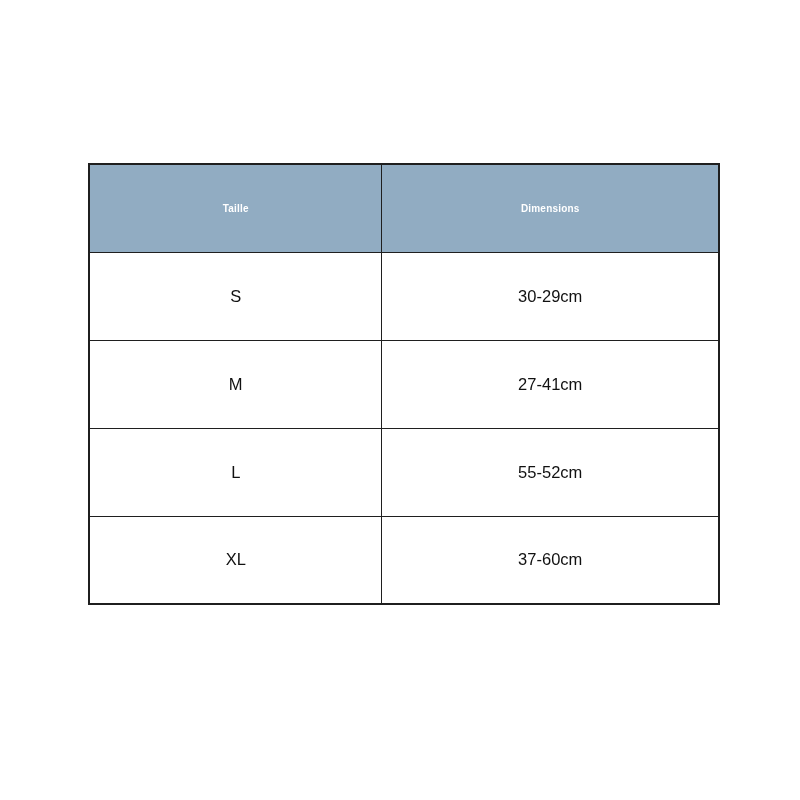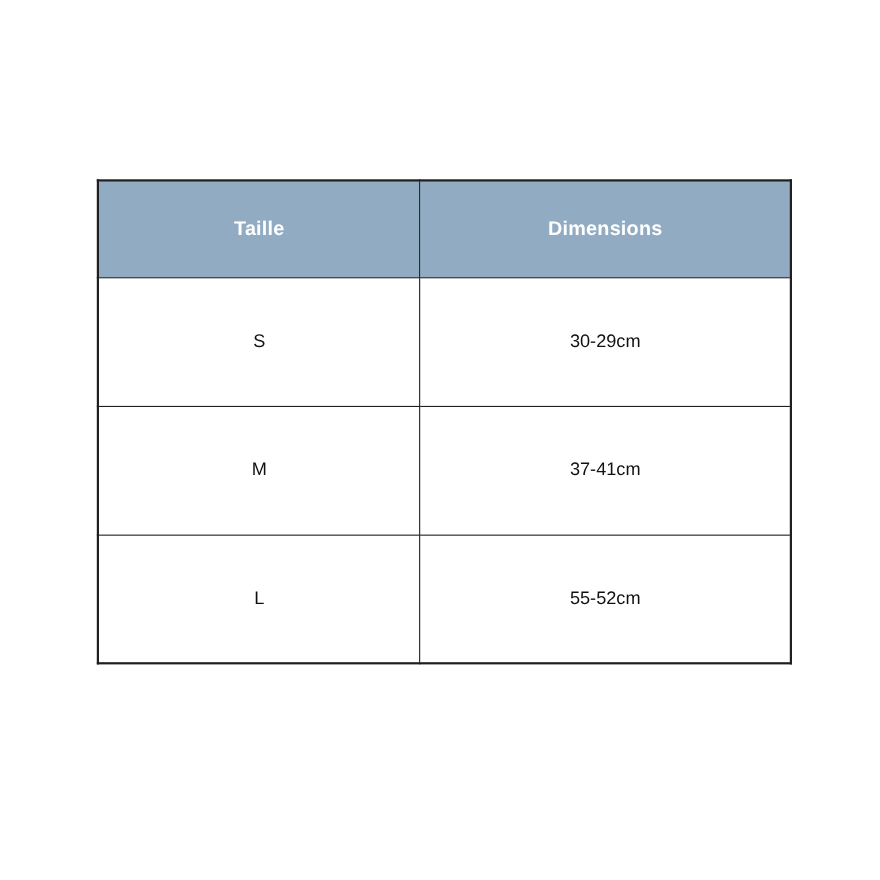--- a/index.html
+++ b/index.html
@@ -37,21 +37,21 @@
     text-align: center;
     vertical-align: middle;
   }
   .size-table {
     border: 2px solid var(--border);
   }
   .size-table thead th {
     background: var(--header-bg);
     color: var(--header-text);
     font-weight: bold;
-    font-size: 18px;
+    font-size: 10px;
     height: 88px;
     letter-spacing: 0.2px;
   }
   .size-table tbody td {
     background: #ffffff;
     color: var(--cell-text);
     font-weight: normal;
     font-size: 16.5px;
     height: 88px;
   }
@@ -73,21 +73,25 @@
         <th>Dimensions</th>
       </tr>
     </thead>
     <tbody>
       <tr>
         <td>S</td>
         <td>30-29cm</td>
       </tr>
       <tr>
         <td>M</td>
-        <td>37-41cm</td>
+        <td>27-41cm</td>
       </tr>
       <tr>
         <td>L</td>
         <td>55-52cm</td>
+      </tr>
+      <tr>
+        <td>XL</td>
+        <td>37-60cm</td>
       </tr>
     </tbody>
   </table>
 </div>
 
 </body></html>

